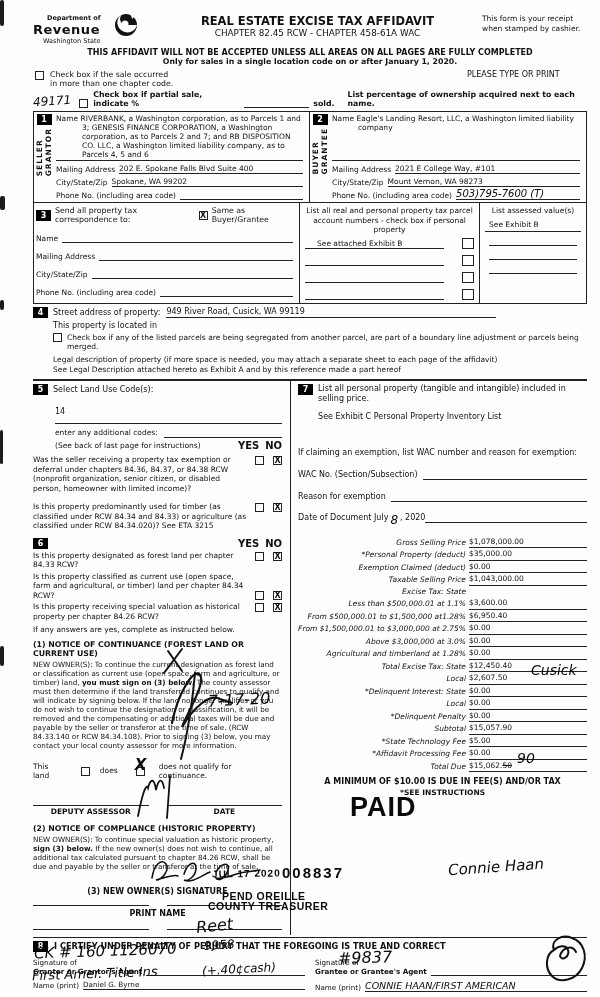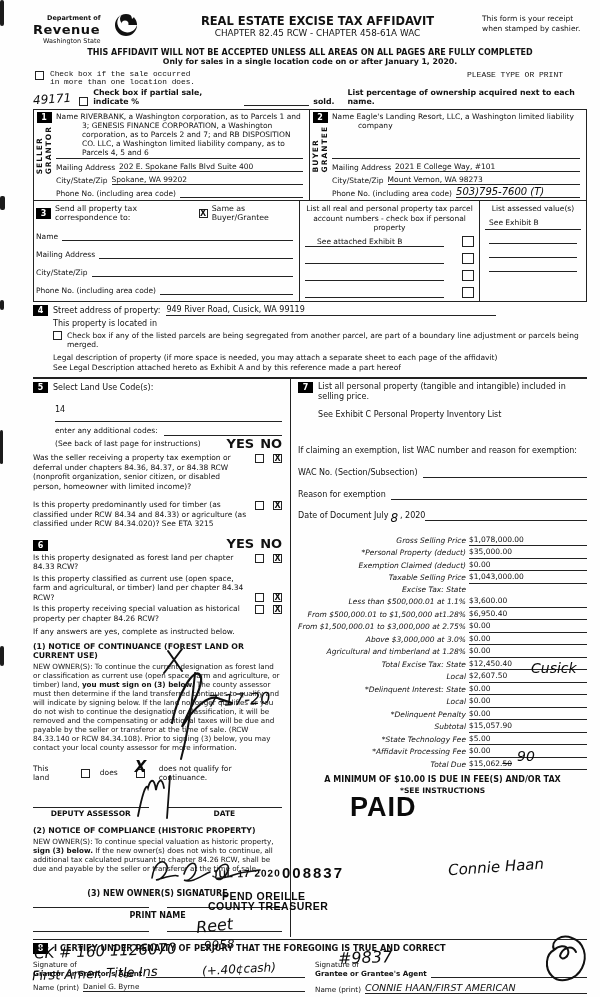--- a/index.html
+++ b/index.html
@@ -35,21 +35,21 @@
   .logo .l2 { font-size:13px; font-weight:bold; letter-spacing:0.5px; }
   .logo .l3 { font-size:6.5px; margin-left:10px; }
   .titleblk { flex:1; text-align:center; }
   .title { font-size:11.5px; font-weight:bold; }
   .subtitle { font-size:8.8px; }
   .receipt { width:105px; font-size:7.5px; line-height:9.5px; text-align:left; }
   .warn { text-align:center; font-weight:bold; font-size:8px; margin-top:3px; }
   .only { text-align:center; font-weight:bold; font-size:7.8px; }
 
   
-  .chkline { display:flex; align-items:flex-start; margin-top:4px; font-size:7.8px;font-family:Liberation Mono, monospace; }
+  .chkline { display:flex; align-items:flex-start; margin-top:4px; font-size:7.8px; }
   .partial { display:flex; align-items:flex-end; font-size:7.8px; margin-top:2px; }
 
   
   .parties { border:1px solid #222; display:flex; margin-top:3px; }
   .party { width:50%; display:flex; }
   .party.seller { border-right:1px solid #222; }
   .party-side { width:20px; padding-top:2px; display:flex; flex-direction:column; align-items:center; gap:3px; }
   .party-main { flex:1; padding:2px 6px 2px 2px; }
   .nameblk { min-height:47px; display:flex; flex-direction:column; }
   .nametext { font-size:7.5px; line-height:9px; padding-left:26px; text-indent:-26px; }
@@ -68,21 +68,21 @@
   
   .sec4 { padding:3px 0 2px 0; border-bottom:2px solid #222; }
 
   
   .maincols { display:flex; }
   .colL { width:272px; border-right:1px solid #222; padding:3px 8px 4px 0; }
   .colR { flex:1; padding:3px 0 4px 7px; }
   .q { display:flex; margin-top:5px; }
   .q .qt { flex:1; padding-right:6px; }
   .qboxes { display:flex; gap:9px; align-items:flex-start; padding-top:1px; }
-  .yesno { display:flex; gap:6px; justify-content:flex-end; font-size:13px; font-weight:bold; }
+  .yesno { display:flex; gap:6px; justify-content:flex-end; font-size:10px; font-weight:bold; }
   .notice-t { font-weight:bold; font-size:7.8px; margin-top:5px; }
   .notice-b { font-size:7.2px; line-height:9px; margin-top:2px; text-align:left; }
   .sigpair { display:flex; gap:18px; margin-top:24px; }
   .sigpair .s { flex:1; border-top:1px solid #222; text-align:center; font-size:7.5px; font-weight:bold; padding-top:1px; }
 
   
   .tax-row { display:flex; align-items:flex-end; font-size:7.5px; line-height:10.5px; margin-top:1px; }
   .tax-label { flex:1; text-align:right; white-space:nowrap; padding-right:3px;font-style:italic; }
   .tax-value { flex:0 0 118px; border-bottom:1px solid #222; min-height:10px; position:relative; white-space:nowrap; }
   .tax-value.noline { border-bottom:none; }
@@ -132,21 +132,21 @@
       </div>
     </div>
 
     <div class="warn">THIS AFFIDAVIT WILL NOT BE ACCEPTED UNLESS ALL AREAS ON ALL PAGES ARE FULLY COMPLETED</div>
     <div class="only">Only for sales in a single location code on or after January 1, 2020.</div>
 
     <div class="chkline">
       <span class="cb" style="margin:1px 6px 0 2px"></span>
       <span style="flex:1">
         <span>Check box if the sale occurred</span><br>
-        <span>in more than one location does.</span>
+        <span>in more than one chapter code.</span>
       </span>
       <span style="width:120px" class="fs8">PLEASE TYPE OR PRINT</span>
     </div>
 
     <div class="partial">
       <span class="hw" style="font-size:12px;transform:rotate(-4deg);margin-right:8px">49171</span>
       <span class="cb" style="margin-right:5px"></span>
       <span class="b">Check box if partial sale, indicate %</span>
       <span style="width:70px;border-bottom:1px solid #222;margin:0 4px"></span>
       <span class="b">sold.</span>

